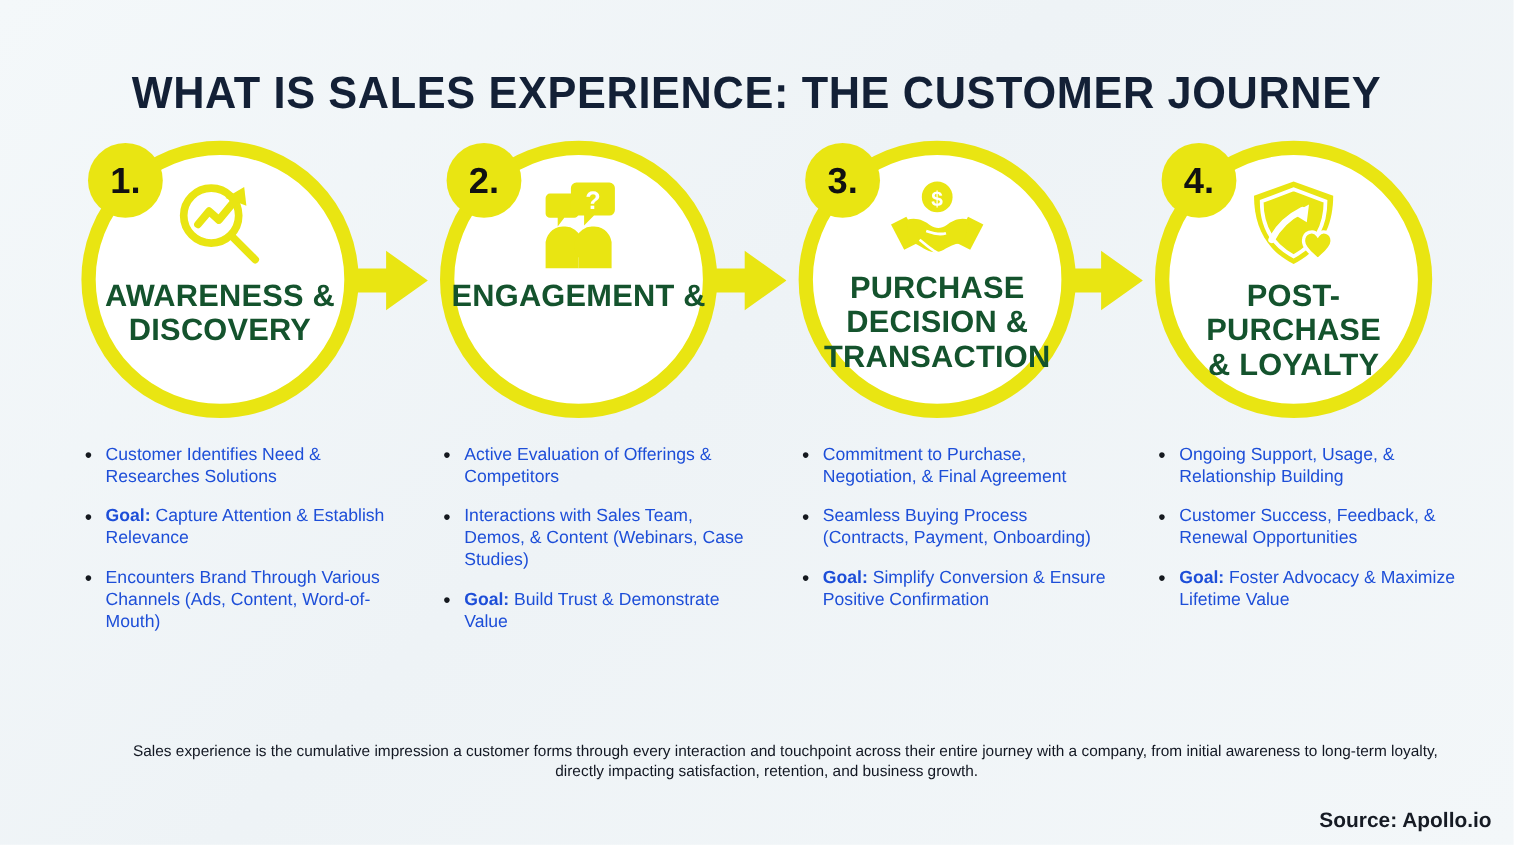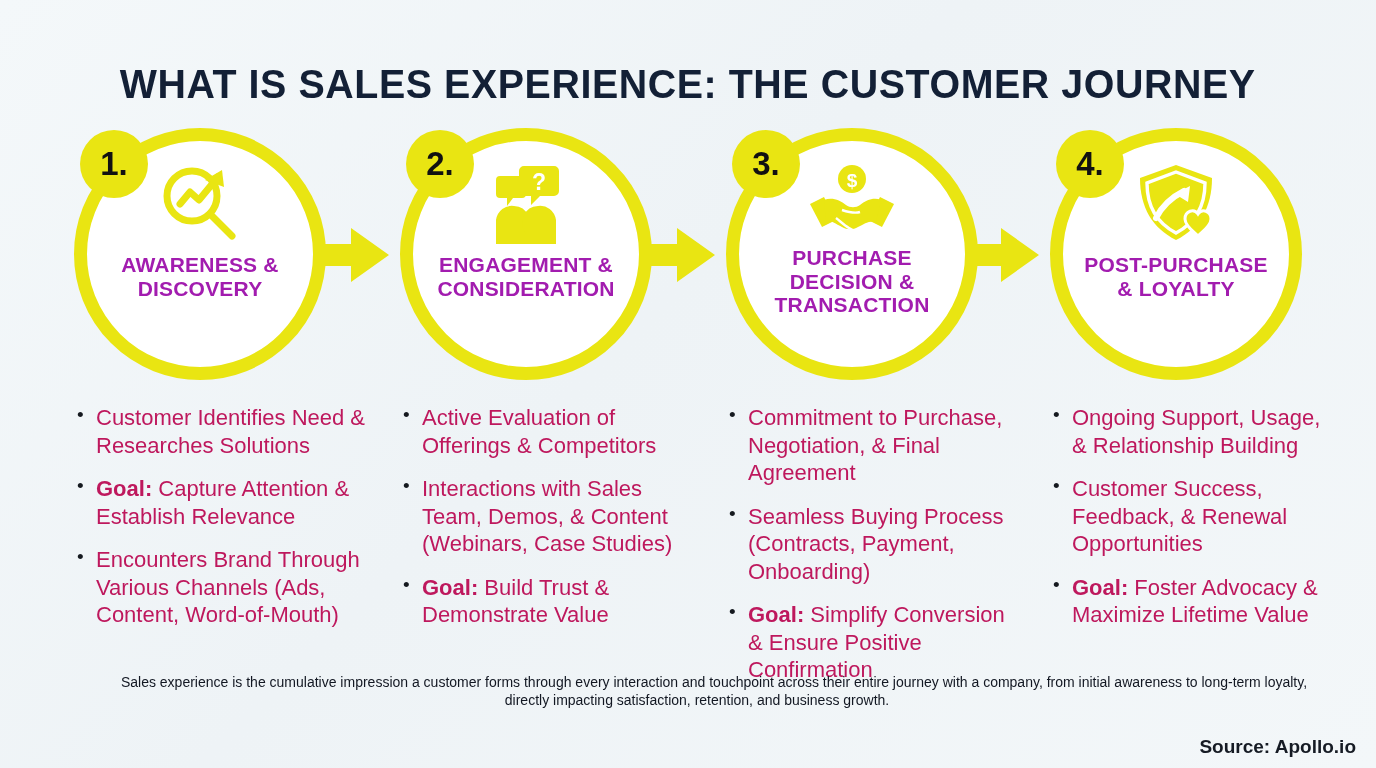--- a/index.html
+++ b/index.html
@@ -108,24 +108,24 @@
     z-index: 2;
   }
   .node-icon svg { display: block; }
 
   .node-label {
     position: absolute;
     left: 10px;
     right: 10px;
     top: 125px;
     text-align: center;
-    font-size: 21px;
+    font-size: 28px;
     font-weight: bold;
     line-height: 1.12;
-    color: #a21caf;
+    color: #14532d;
     letter-spacing: 0.2px;
     z-index: 3;
   }
   .node-3 .node-label { top: 118px; }
 
   .arrow {
     position: absolute;
     top: 96px;
     width: 74px;
     height: 62px;
@@ -153,23 +153,23 @@
   .col-3 { left: 726px;  width: 290px; }
   .col-4 { left: 1050px; width: 290px; }
 
   .col ul {
     margin: 0;
     padding: 0 0 0 22px;
     list-style: none;
   }
   .col li {
     position: relative;
-    font-size: 22px;
+    font-size: 16px;
     line-height: 1.25;
-    color: #be185d;
+    color: #1d4ed8;
     margin-bottom: 16px;
   }
   .col li:last-child { margin-bottom: 0; }
   .col li::before {
     content: "\2022";
     position: absolute;
     left: -19px;
     top: -1px;
     font-size: 19px;
     color: #15191f;
@@ -247,21 +247,20 @@
           <path d="M44 4 h30 a5 5 0 0 1 5 5 v20 a5 5 0 0 1 -5 5 h-14 l-9 9 v-9 h-7 a5 5 0 0 1 -5 -5 v-20 a5 5 0 0 1 5 -5 z" fill="#e9e512"></path>
           <text x="59" y="28" font-family="Liberation Sans, sans-serif" font-size="23" font-weight="bold" fill="#ffffff" text-anchor="middle">?</text>
 
           <path d="M34 44 a16 17 0 0 1 12 28 v10 h-30 v-24 a16 17 0 0 1 18 -14 z" fill="#e9e512"></path>
 
           <path d="M58 44 a16 17 0 0 0 -12 28 v10 h30 v-24 a16 17 0 0 0 -18 -14 z" fill="#e9e512"></path>
         </svg>
       </div>
       <div class="node-label">
         <div>ENGAGEMENT &amp;</div>
-        <div>CONSIDERATION</div>
       </div>
     </div>
 
     <div class="arrow arrow-2">
       <svg width="74" height="62" viewBox="0 0 74 62">
         <path d="M0 20 L36 20 L36 4 L74 31 L36 58 L36 42 L0 42 Z" fill="#e9e512"></path>
       </svg>
     </div>
 
     <div class="node node-3">

